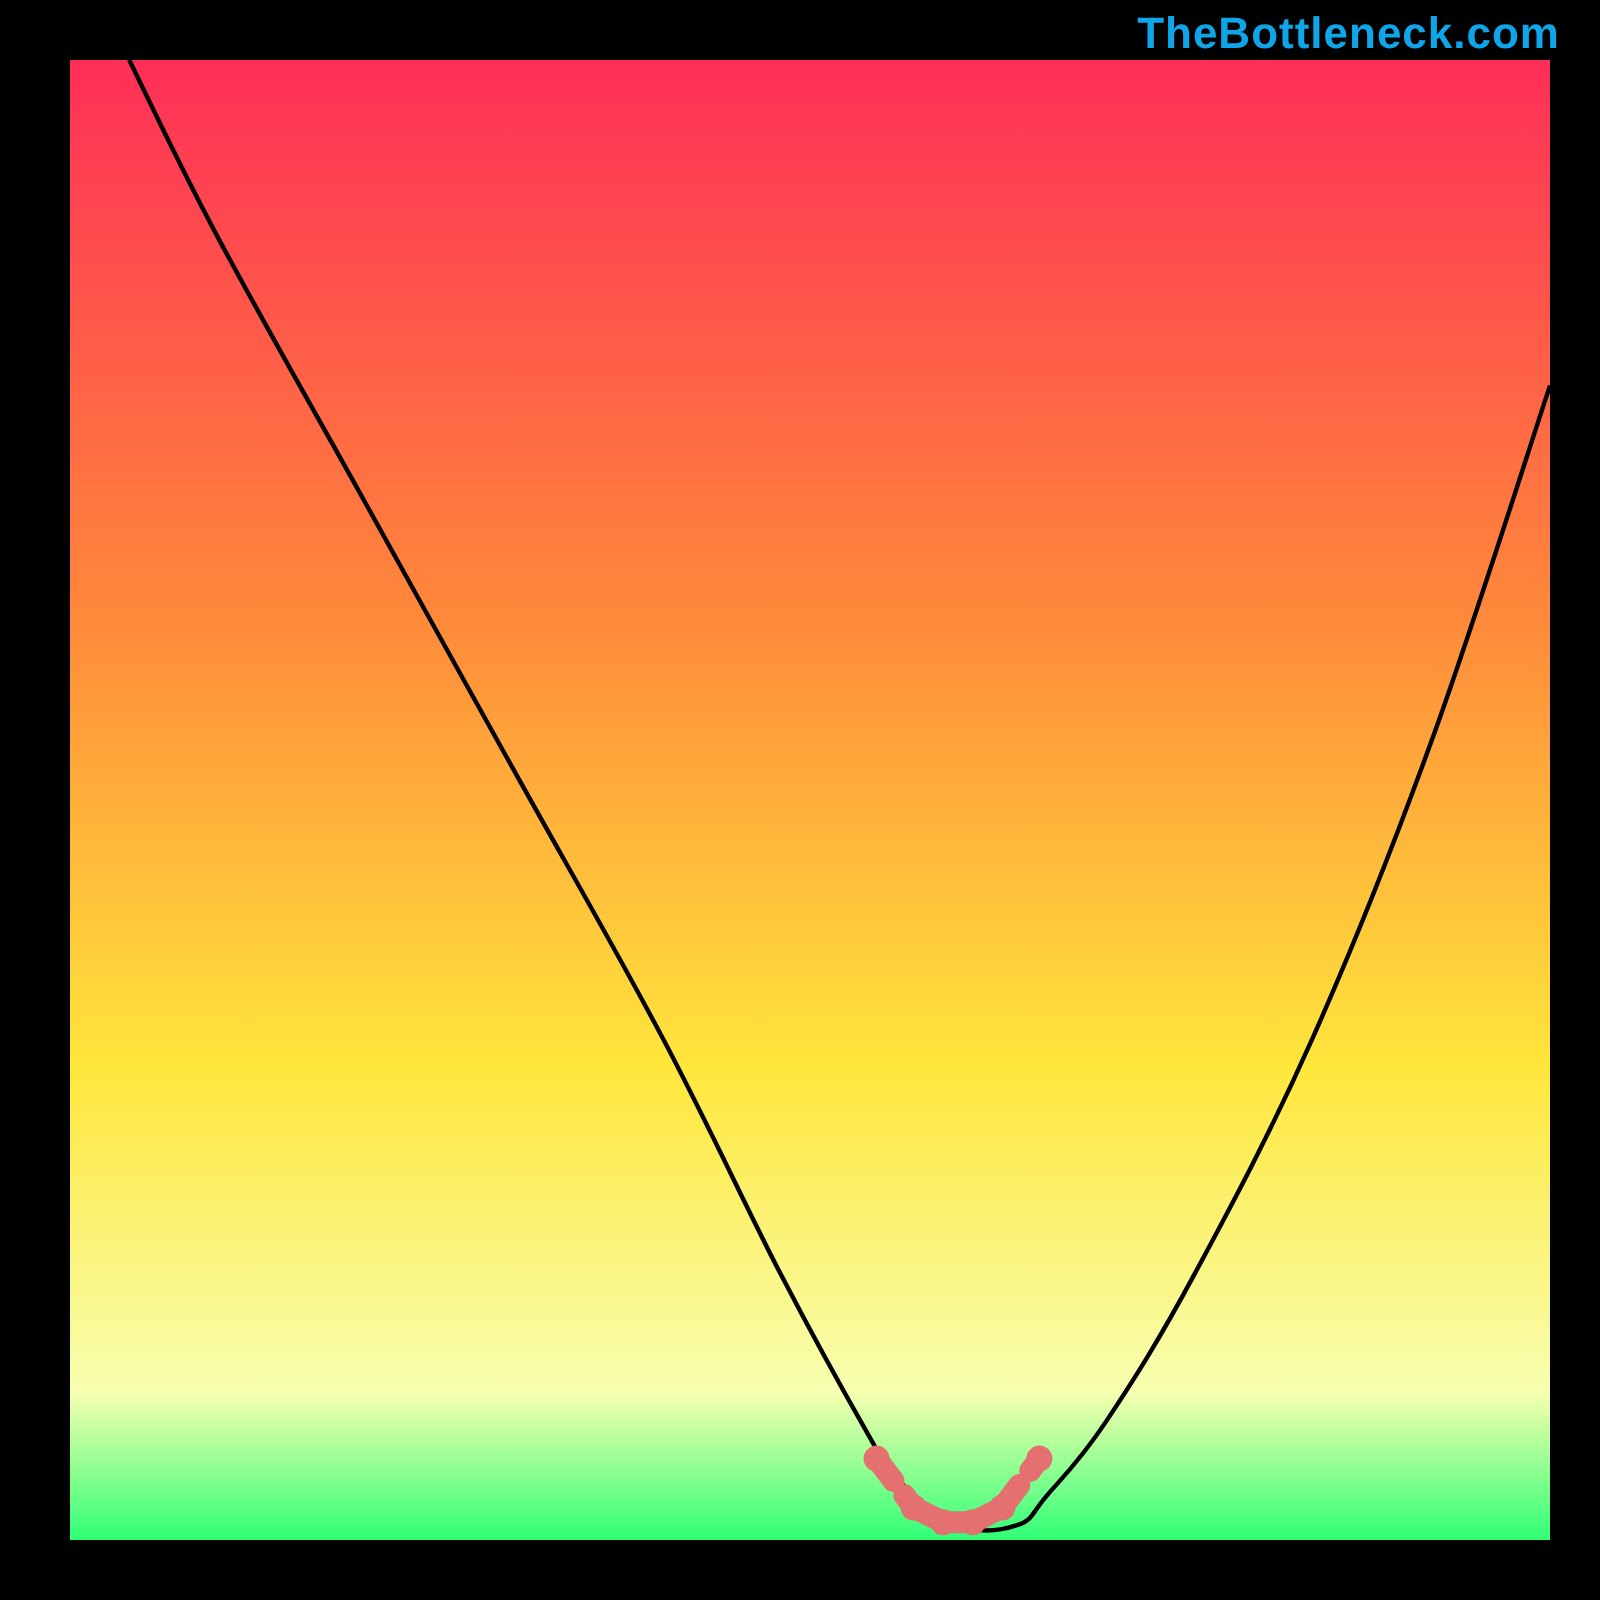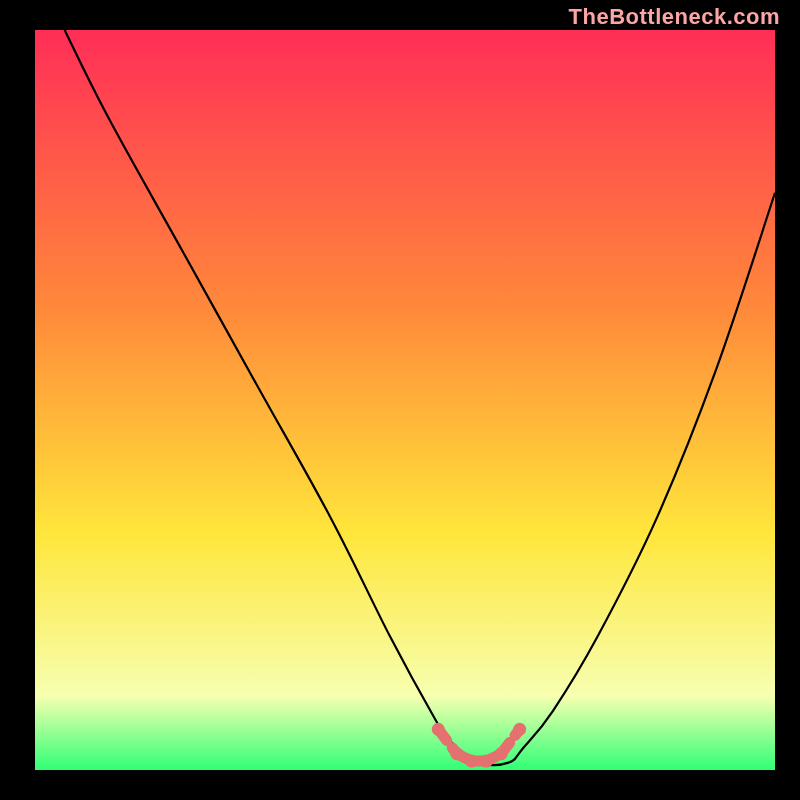--- a/index.html
+++ b/index.html
@@ -2,21 +2,21 @@
 <html><head>
 <meta charset="utf-8">
 <style>
   * { margin: 0; padding: 0; box-sizing: border-box; }
   html, body { width: 800px; height: 800px; background: #000; font-family: Arial, Helvetica, sans-serif; overflow: hidden; }
   .frame { position: relative; width: 800px; height: 800px; background: #000; }
   .watermark {
     position: absolute;
     top: 4px;
     right: 20px;
-    color: #fca5a5;
+    color: #0ea5e9;
     font-size: 22px;
     font-weight: 600;
     letter-spacing: 0.5px;
     z-index: 10;
   }
   .plot {
     position: absolute;
     left: 35px;
     top: 30px;
     width: 740px;

